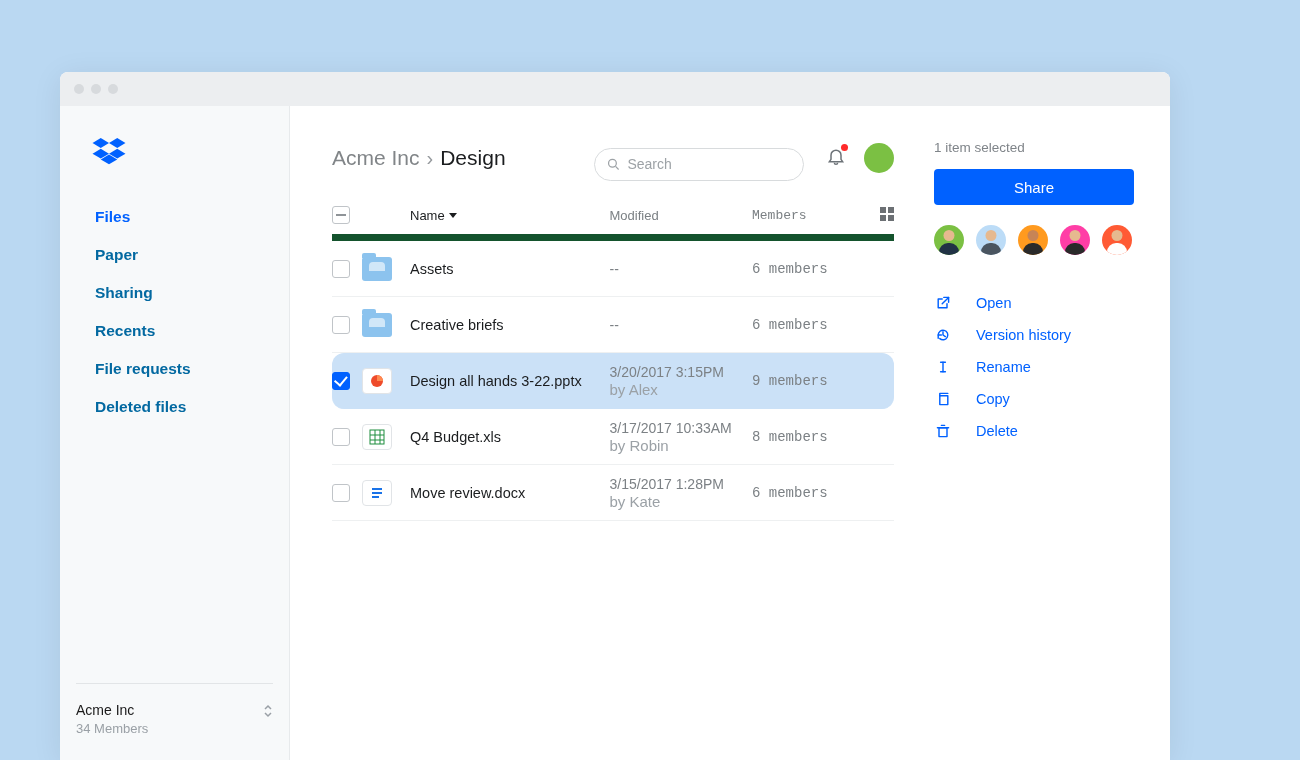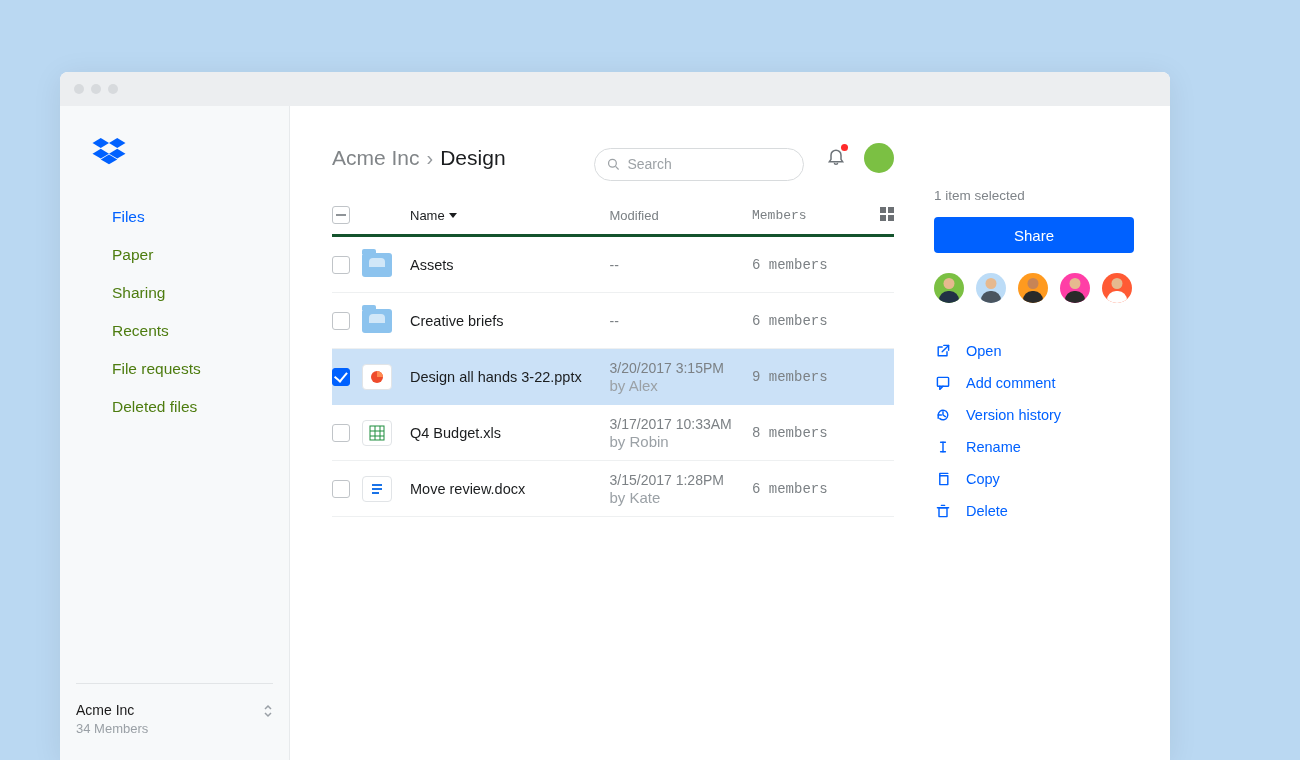--- a/index.html
+++ b/index.html
@@ -41,24 +41,24 @@
     background: #f7f9fa;
     border-right: 1px solid #e7eaec;
     display: flex;
     flex-direction: column;
     padding: 32px 0 0 0;
   }
   .logo {
     padding: 0 0 28px 32px;
     color: #0061ff;
   }
-  .nav { list-style: none; padding: 0 0 0 52px; }
+  .nav { list-style: none; padding: 0 0 0 35px; font-weight: bold; }
   .nav li {
     font-size: 15.5px;
-    color: #4d7c0f;
+    color: #0369a1;
     padding: 10px 0;
     cursor: pointer;
   }
   .nav li.active { color: #0061ff; }
   .team {
     margin-top: auto;
     border-top: 1px solid #e2e5e7;
     margin-left: 16px;
     margin-right: 16px;
     padding: 18px 8px 24px 0;
@@ -68,21 +68,21 @@
   .team .tmembers { font-size: 13px; color: #9aa0a6; margin-top: 3px; }
   .team .chev { position: absolute; right: 0; top: 20px; color: #9aa0a6; }
   
   .main {
     flex: 1;
     display: flex;
     padding: 30px 36px 0 42px;
     min-width: 0;
   }
   .content { flex: 1; min-width: 0; }
-  .right { width: 200px; margin-left: 40px; margin-top: 48px; }
+  .right { width: 200px; margin-left: 40px; }
   
   .header {
     display: flex;
     align-items: center;
     height: 44px;
     margin-bottom: 26px;
   }
   .breadcrumb {
     font-size: 21px;
     display: flex;
@@ -129,38 +129,38 @@
     overflow: hidden;
     cursor: pointer;
   }
   
   .thead {
     display: flex;
     align-items: center;
     font-size: 13px;
     color: #7b8084;
     padding: 0 0 10px 0;
-    border-bottom: 3px solid #14532d;
+    border-bottom: 7px solid #14532d;
   }
   .col-check { width: 30px; display: flex; align-items: center; }
   .col-icon { width: 48px; }
   .col-name { flex: 1.4; font-weight: 500; color: #1b1d1f; display:flex; align-items:center; gap:4px;}
   .col-mod { flex: 1; }
   .col-mem { flex: 0.8; font-family: Liberation Mono, monospace; }
   .col-view { width: 28px; text-align: right; color:#6c7074;}
   
   .row {
     display: flex;
     align-items: center;
     height: 56px;
     border-bottom: 1px solid #eef0f1;
     font-size: 14.5px;
     color: #1b1d1f;
   }
-  .row.selected { background: #cbe1f7; border-bottom-color: #cbe1f7; }
+  .row.selected { background: #cbe1f7; border-bottom-color: #cbe1f7; border-radius: 12px; }
   .row .col-mod { color: #7c8185; font-size: 14px; }
   .row .col-mod .by { font-size: 15px; color:#9ba1a6; display:block; margin-top:1px;}
   .row .col-mem { color: #7c8185; font-size: 14px; }
   .checkbox {
     width: 18px; height: 18px; border: 1.5px solid #c0c4c8; border-radius: 3px;
     background: #fff; display:flex; align-items:center; justify-content:center;
     cursor: pointer;
   }
   .checkbox.checked { background: #0061ff; border-color:#0061ff; }
   .checkbox.checked::after {
@@ -201,21 +201,21 @@
   .avatars {
     display:flex; gap:12px; margin: 20px 0 32px;
   }
   .av {
     width:30px; height:30px; border-radius:50%; position:relative; overflow:hidden;
   }
   .av .head{position:absolute;top:5px;left:50%;transform:translateX(-50%);width:11px;height:11px;border-radius:50%;}
   .av .body{position:absolute;bottom:-2px;left:50%;transform:translateX(-50%);width:20px;height:14px;border-radius:9px 9px 0 0;}
   .actions { list-style:none; }
   .actions li {
-    display:flex; align-items:center; gap:14px;
+    display:flex; align-items:center; gap:24px;
     color:#0061ff; font-size:14.5px; padding:7px 0; cursor:pointer;
   }
   .actions li .aicon { width:18px; height:18px; display:flex;align-items:center;justify-content:center;}
   .caret-down-small{
     display:inline-block;width:0;height:0;border-left:4px solid transparent;border-right:4px solid transparent;border-top:5px solid #1b1d1f;
   }
 </style>
 </head>
 <body>
 
@@ -420,29 +420,20 @@
         <ul class="actions" id="actions">
             <li>
               <span class="aicon">
                 <svg width="16" height="16" viewBox="0 0 20 20" fill="none" stroke="#0061ff" stroke-width="1.8" stroke-linecap="round" stroke-linejoin="round">
                   <path d="M15 11v5H4V5h5"></path>
                   <path d="M11 3h6v6"></path>
                   <path d="M17 3L9 11"></path>
                 </svg>
               </span>
               <span>Open</span>
-            </li>
-            <li>
-              <span class="aicon">
-                <svg width="16" height="16" viewBox="0 0 20 20" fill="none" stroke="#0061ff" stroke-width="1.8" stroke-linecap="round" stroke-linejoin="round">
-                  <rect x="3" y="3" width="14" height="11" rx="1"></rect>
-                  <path d="M6 14l0 4 4-4"></path>
-                </svg>
-              </span>
-              <span>Add comment</span>
             </li>
             <li>
               <span class="aicon">
                 <svg width="16" height="16" viewBox="0 0 20 20" fill="none" stroke="#0061ff" stroke-width="1.8" stroke-linecap="round" stroke-linejoin="round">
                   <path d="M4 10a6 6 0 1 1 2 4.5"></path>
                   <polyline points="4,14 4,10 8,10"></polyline>
                   <polyline points="10,6 10,10 13,12"></polyline>
                 </svg>
               </span>
               <span>Version history</span>

